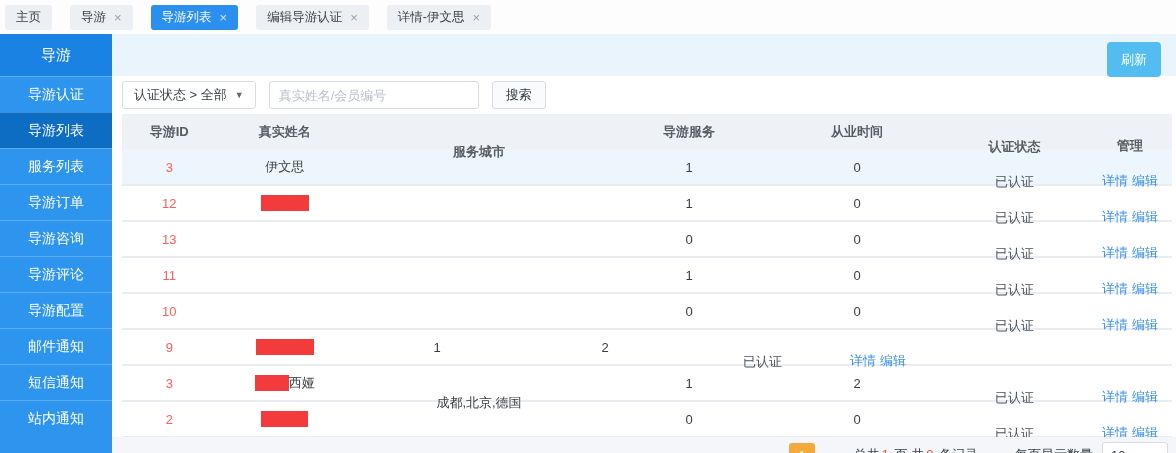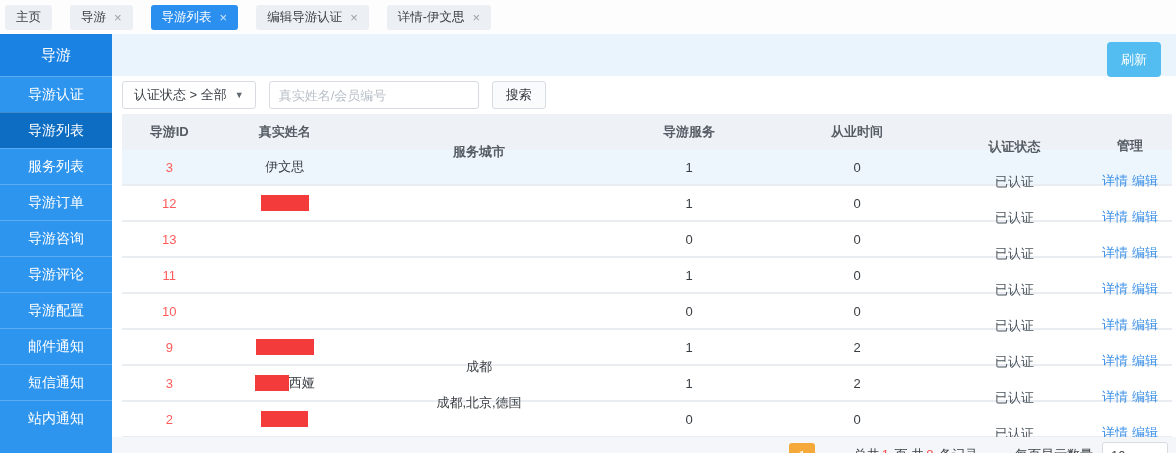--- a/index.html
+++ b/index.html
@@ -185,21 +185,20 @@
               <div class="cell col-name"></div>
               <div class="cell col-city"></div>
               <div class="cell col-svc">0</div>
               <div class="cell col-time">0</div>
               <div class="cell col-status"><span class="status-text">已认证</span></div>
               <div class="cell col-mgmt"><a class="action-link">详情</a><a class="action-link">编辑</a></div>
             </div>
             <div class="trow">
               <div class="cell col-id"><span class="id-text">9</span></div>
               <div class="cell col-name"><span class="redact" style="width: 58px;"></span></div>
-              <div class="cell col-city">成都</div>
               <div class="cell col-svc">1</div>
               <div class="cell col-time">2</div>
               <div class="cell col-status"><span class="status-text">已认证</span></div>
               <div class="cell col-mgmt"><a class="action-link">详情</a><a class="action-link">编辑</a></div>
             </div>
             <div class="trow">
               <div class="cell col-id"><span class="id-text">3</span></div>
               <div class="cell col-name"><span class="redact" style="width: 34px;"></span><span class="name-text">西娅</span></div>
               <div class="cell col-city">成都,北京,德国</div>
               <div class="cell col-svc">1</div>

